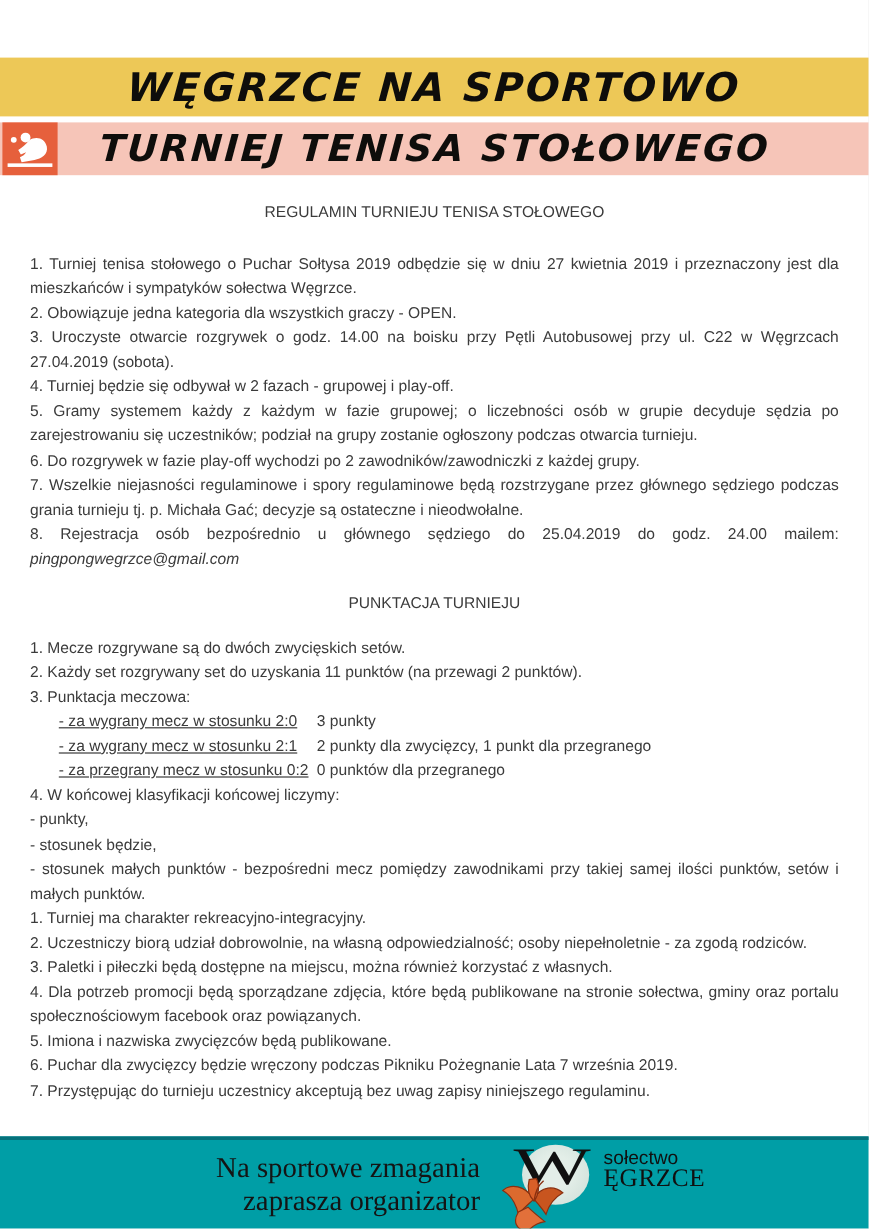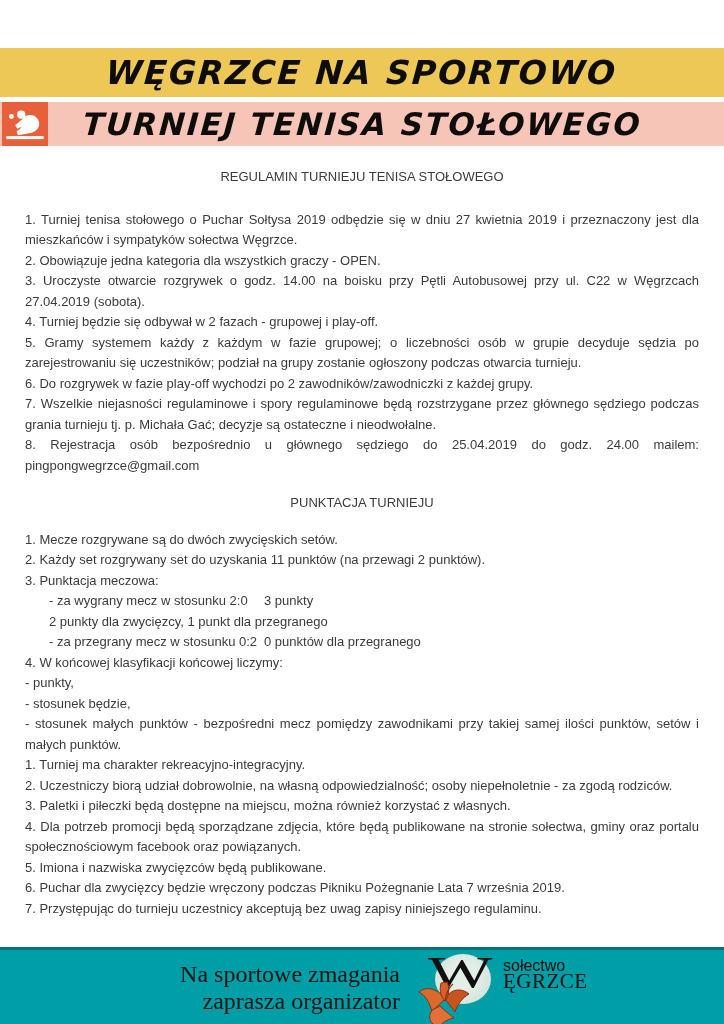--- a/index.html
+++ b/index.html
@@ -29,23 +29,23 @@
     font-size:13px; line-height:20.5px; text-align:left;
   }
   .doc p { margin:0; text-align:justify; }
   .doc-title, .section-heading {
     text-align:center; font-size:13px; font-weight:400; margin:0; color:#3b3b3b;
   }
   .doc-title { margin:21px 0 22px; }
   .heading-punktacja { margin:17px 0 16px; }
   .heading-inne { margin:8px 0 0; }
   .force-justify { text-align:justify; text-align-last:justify; }
-  .email-line { text-align:left; }
+  .email-line { font-style:italic; text-align:left; }
   .score-row { display:flex; padding-left:24px; }
-  .score-row .match { width:215px; flex:none; }
+  .score-row .match { width:215px; flex:none;text-decoration:underline; }
   .score-row .pts { flex:1; }
   
   .footer {
     position:absolute; left:0; right:0; bottom:0; height:74px;
     background:#009EA6; border-top:3px solid #05717B; overflow:hidden;
   }
   .invite {
     position:absolute; left:128px; top:11px; width:272px;
     font-family:"Liberation Serif", serif; font-size:24px; line-height:27px;
     color:#141414; text-align:right; white-space:nowrap;
@@ -105,20 +105,21 @@
     <h2 class="section-heading heading-punktacja">PUNKTACJA TURNIEJU</h2>
     <p>1. Mecze rozgrywane są do dwóch zwycięskich setów.</p>
     <p>2. Każdy set rozgrywany set do uzyskania 11 punktów (na przewagi 2 punktów).</p>
     <p>3. Punktacja meczowa:</p>
 
     <div class="score-row">
       <span class="match">- za wygrany mecz w stosunku 2:0</span>
       <span class="pts">3 punkty</span>
     </div>
     <div class="score-row">
+      <span class="match">- za wygrany mecz w stosunku 2:1</span>
       <span class="pts">2 punkty dla zwycięzcy, 1 punkt dla przegranego</span>
     </div>
     <div class="score-row">
       <span class="match">- za przegrany mecz w stosunku 0:2</span>
       <span class="pts">0 punktów dla przegranego</span>
     </div>
 
     <p>4. W końcowej klasyfikacji końcowej liczymy:</p>
     <p>- punkty,</p>
     <p>- stosunek będzie,</p>

